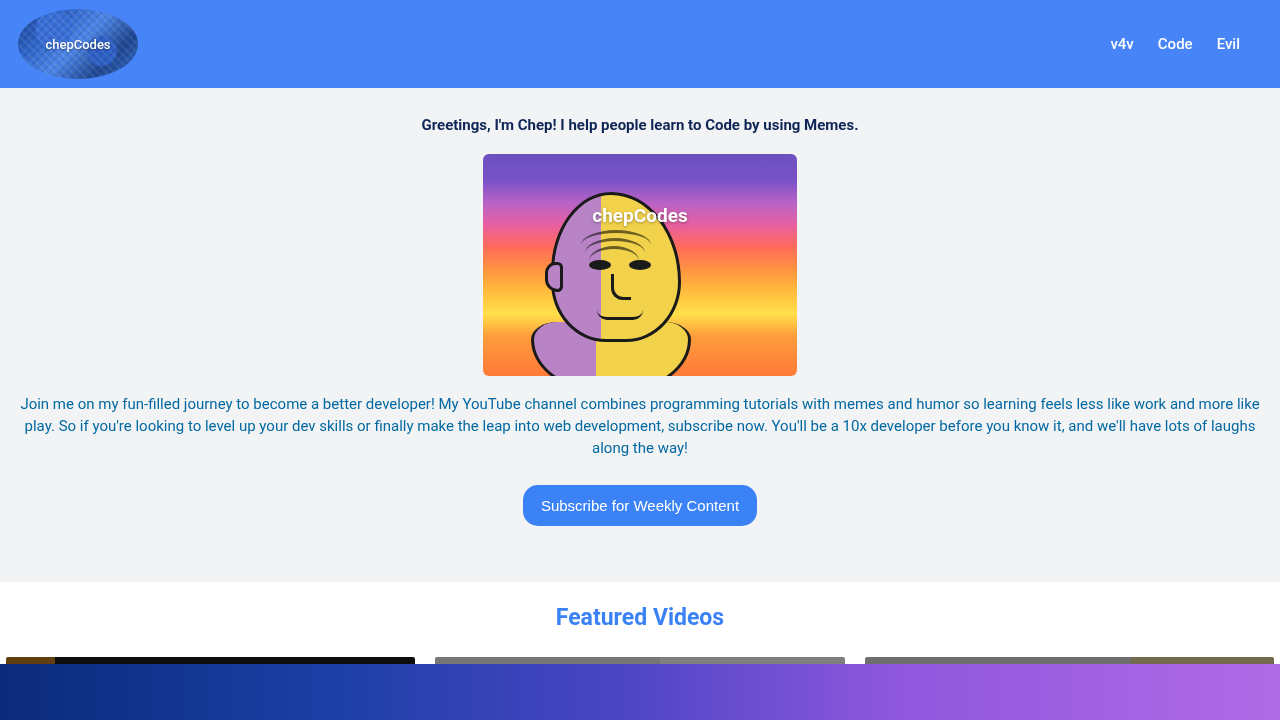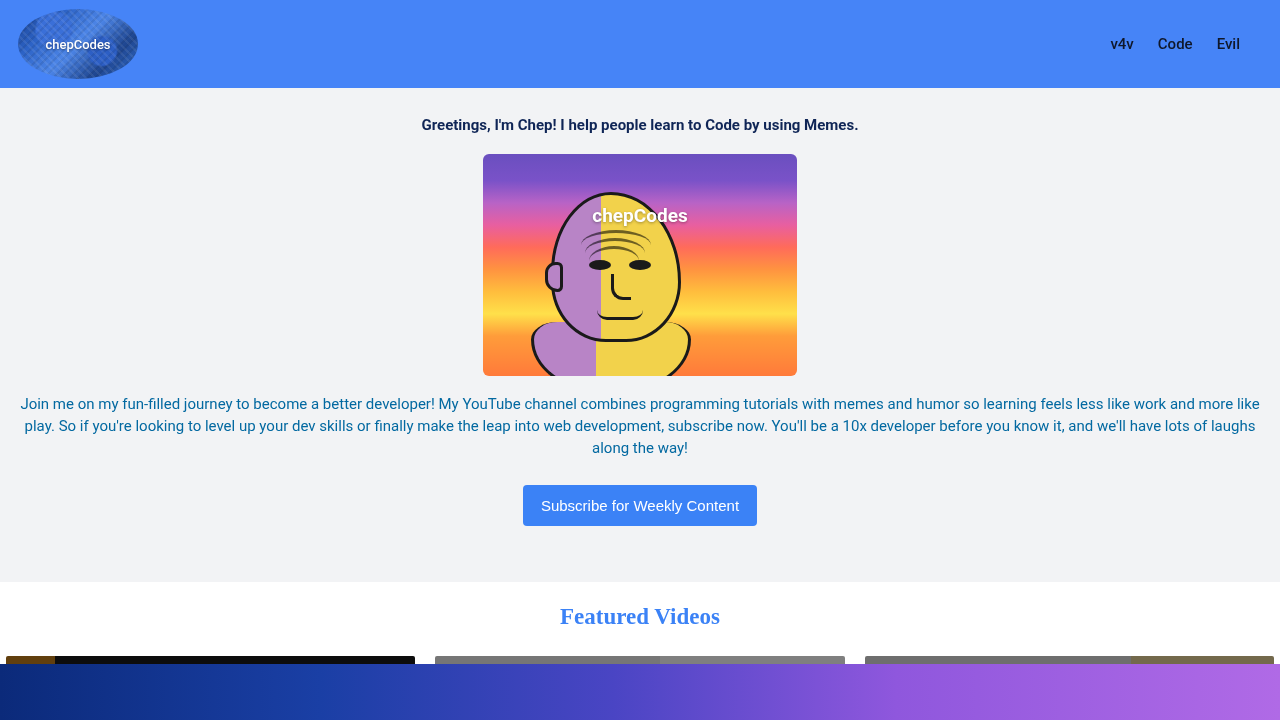--- a/index.html
+++ b/index.html
@@ -45,21 +45,21 @@
     position: absolute;
     inset: 0;
     background:
       repeating-linear-gradient(45deg, rgba(255,255,255,0.07) 0 2px, transparent 2px 6px),
       repeating-linear-gradient(-45deg, rgba(0,0,0,0.08) 0 2px, transparent 2px 6px);
   }
   .logo span { position: relative; z-index: 1; }
 
   .nav { display: flex; gap: 24px; }
   .nav a {
-    color: #0f172a;
+    color: #ffffff;
     text-decoration: none;
     font-size: 15px;
     font-weight: 500;
     cursor: pointer;
     text-align: right;
   }
 
   
   .hero {
     text-align: center;
@@ -176,40 +176,39 @@
     max-width: 1260px;
     margin: 0 auto 26px;
     padding: 0 4px;
   }
 
   .subscribe-btn {
     display: inline-block;
     background: #3b82f6;
     color: #fff;
     border: none;
-    border-radius: 4px;
+    border-radius: 15px;
     font-size: 15px;
     font-weight: 500;
     padding: 12px 18px;
     cursor: pointer;
   }
 
   
   .featured {
     background: #fff;
     padding: 22px 0 0;
     margin-top: 26px;
   }
   .featured-title {
     color: #3b82f6;
     font-size: 23px;
     font-weight: 700;
     text-align: center;
     margin-bottom: 26px;
-    font-family: Liberation Serif, serif;
   }
   .videos {
     display: flex;
     gap: 20px;
     padding: 0 6px;
   }
   .video {
     position: relative;
     flex: 1;
     height: 46px;

